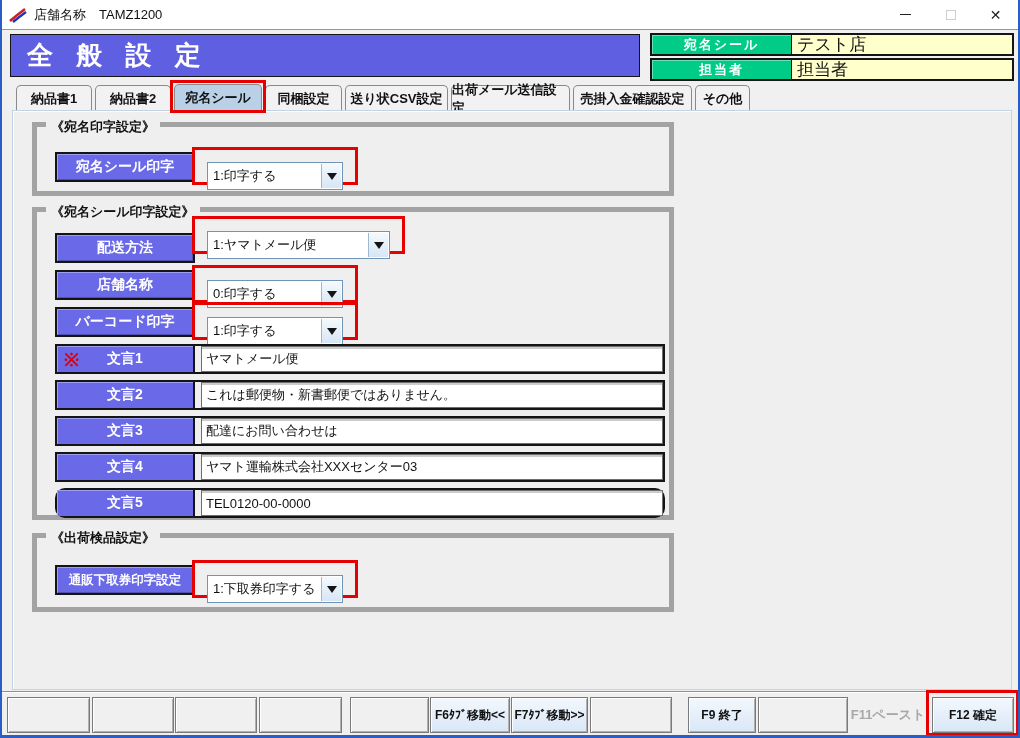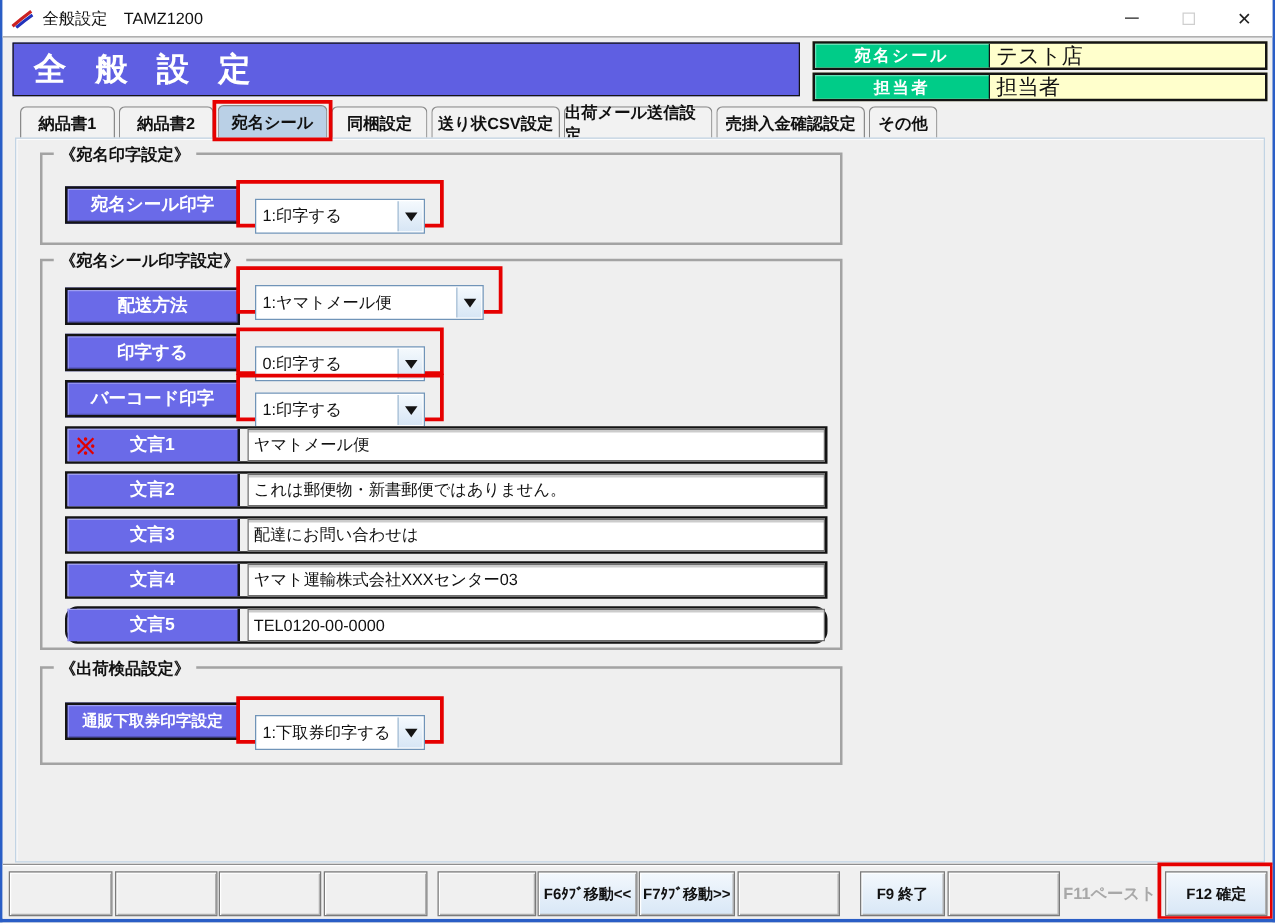--- a/index.html
+++ b/index.html
@@ -37,21 +37,21 @@
   .tabs { position:absolute; left:14px; top:84px; height:27px; display:flex; gap:3px; align-items:flex-end; }
   .tab { height:26px; background:#f2f2f2; border:1px solid #8a8a8a; border-bottom:none;
          border-radius:5px 5px 0 0; font-size:13px; font-weight:bold; color:#111;
          display:flex; align-items:center; justify-content:center; }
   .tab.selected { background:#bad0e6; height:27px; }
 
   .tab-page { position:absolute; left:10px; top:110px; width:1000px; height:580px;
               border:1px solid #c2d4e4; background:#efefef; box-shadow:inset 1px 1px 0 #fdfdfd; }
 
   
-  .group { position:absolute; border:2px solid #a3a3a3; }
+  .group { position:absolute; border:5px solid #a3a3a3; }
   .group-title { position:absolute; top:-9px; left:9px; background:#efefef; padding:0 5px;
                  font-size:13px; font-weight:bold; color:#111; }
 
   .blabel { position:absolute; width:140px; height:30px; background:#6a6ae8; border:2px solid #141414;
             color:#fff; font-weight:bold; font-size:14px; display:flex; align-items:center; justify-content:center;
             box-shadow:inset 1px 1px 0 rgba(255,255,255,.35), inset -1px -1px 0 rgba(0,0,0,.25); }
   .blabel.small { font-size:12.5px; }
 
   .combo-hl { position:absolute; height:38px; border:3px solid #e60000; padding:12px; background:transparent; }
   .combo { width:100%; height:28px; background:#fff; border:1px solid #7094b8; position:relative;
@@ -88,21 +88,21 @@
 </head>
 <body>
 
 <div class="window">
 
   <div class="titlebar">
     <svg class="app-icon" viewBox="0 0 18 16">
       <path d="M1 14 Q8 8 16 2" stroke="#cc2222" stroke-width="2.6" fill="none"></path>
       <path d="M4 15 Q10 10 17 5" stroke="#2233bb" stroke-width="2.4" fill="none"></path>
     </svg>
-    <span class="title-text">全般設定　TAMZ1200</span>
+    <span class="title-text">店舗名称　TAMZ1200</span>
     <div class="win-controls">
       <div class="wbtn">
           <span class="dash"></span>
         </div>
       <div class="wbtn">
           <span class="sq"></span>
         </div>
       <div class="wbtn">
           <span class="xglyph">✕</span>
         </div>
@@ -149,21 +149,21 @@
     <div class="group-title">《宛名シール印字設定》</div>
 
     <div class="blabel" style="left:18px; top:21px;">配送方法</div>
     <div class="combo-hl" style="left:155px; top:4px; width:213px;">
       <div class="combo">
         <span class="combo-text">1:ヤマトメール便</span>
         <span class="combo-arrow"></span>
       </div>
     </div>
 
-    <div class="blabel" style="left:18px; top:58px;">印字する</div>
+    <div class="blabel" style="left:18px; top:58px;">店舗名称</div>
     <div class="combo-hl" style="left:155px; top:53px; width:166px;">
       <div class="combo">
         <span class="combo-text">0:印字する</span>
         <span class="combo-arrow"></span>
       </div>
     </div>
 
     <div class="blabel" style="left:18px; top:95px;">バーコード印字</div>
     <div class="combo-hl" style="left:155px; top:90px; width:166px;">
       <div class="combo">

